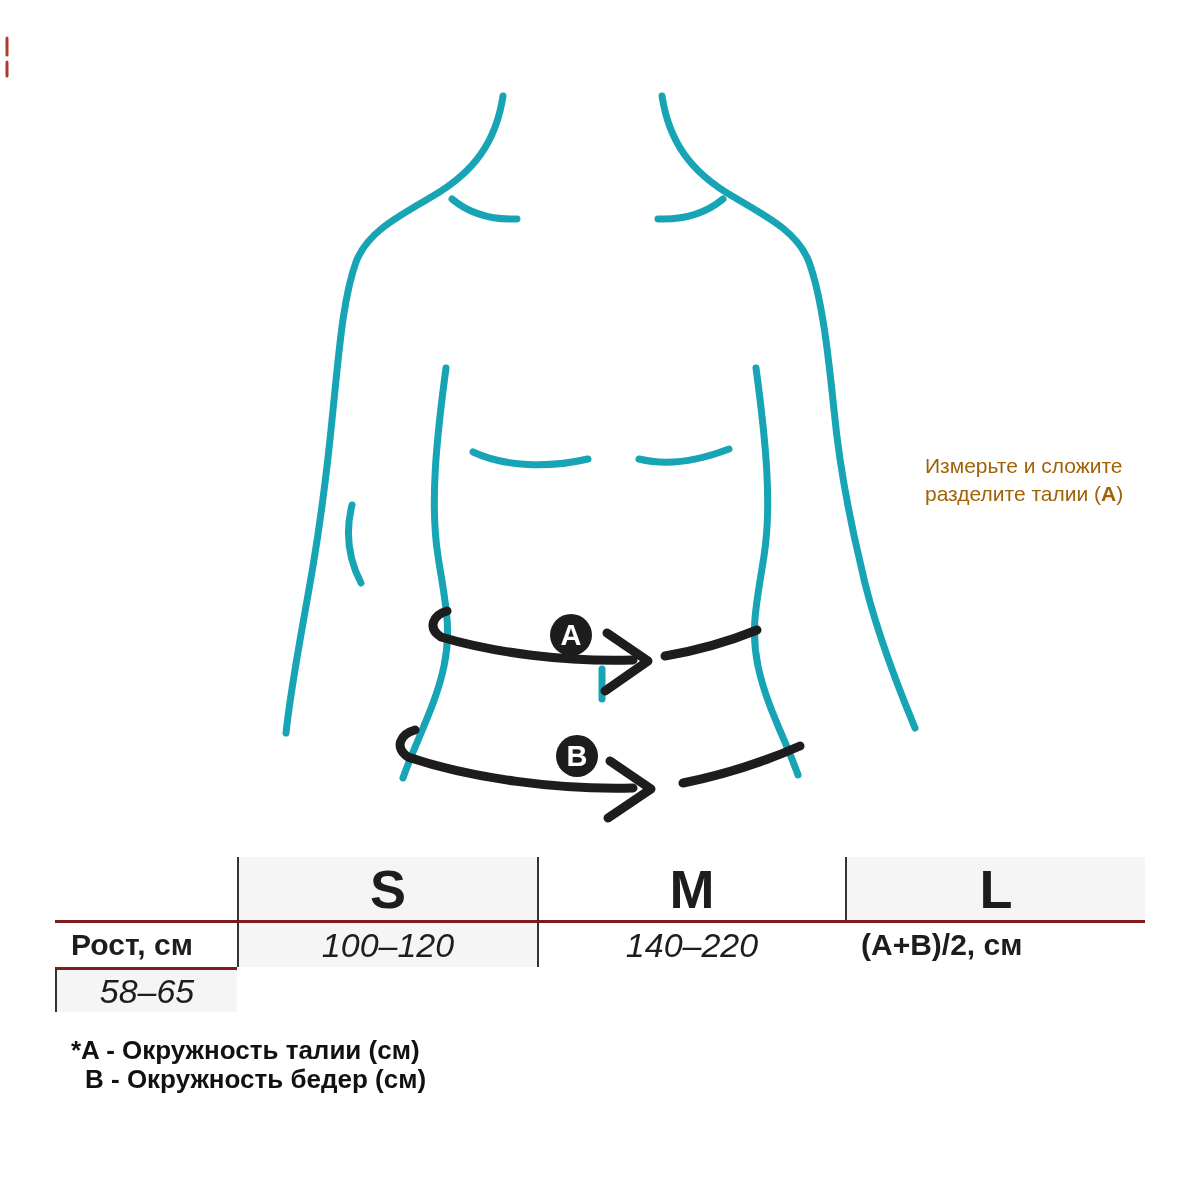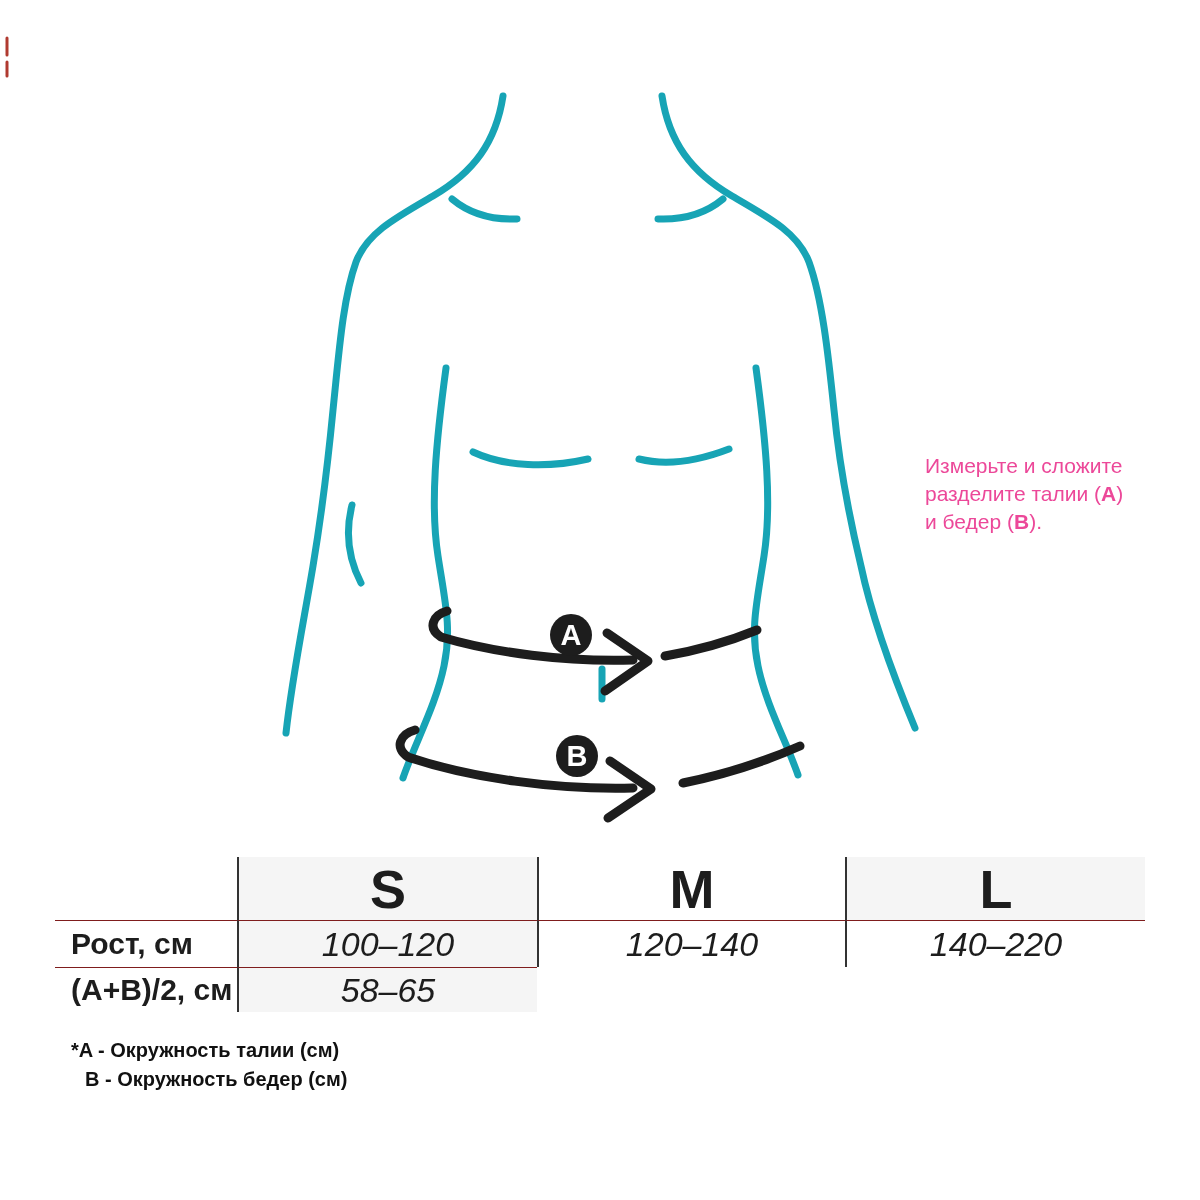--- a/index.html
+++ b/index.html
@@ -11,44 +11,44 @@
   .teal { stroke:#17a4b5; stroke-width:7; fill:none; stroke-linecap:round; }
   .ink  { stroke:#1d1d1d; stroke-width:9; fill:none; stroke-linecap:round; stroke-linejoin:round; }
   .redmark { stroke:#b03a30; stroke-width:3; fill:none; stroke-linecap:round; }
   .badge-circle { fill:#1d1d1d; stroke:none; }
   .badge-letter { fill:#ffffff; font-family:"Liberation Sans", sans-serif;
                   font-weight:bold; font-size:29px; text-anchor:middle; }
 
   
   .instructions {
     position:absolute; left:925px; top:452px; width:230px;
-    font-size:21px; line-height:28px; color:#ec4899;
+    font-size:21px; line-height:28px; color:#a16207;
   }
   .instructions b { font-weight:bold; }
   .instr-gap { height:26px; }
 
   
   .size-table {
     position:absolute; left:55px; top:857px;
     display:grid;
     grid-template-columns:182px 300px 308px 300px;
     grid-template-rows:63px 47px 45px;
   }
   .cell { display:flex; align-items:center; justify-content:center; box-sizing:border-box; }
   .vline { border-left:2px solid #333333; }
-  .hline { border-top:1px solid #7f1d1d; }
+  .hline { border-top:3px solid #7f1d1d; }
   .shade { background:#f5f5f5; }
   .head   { font-size:54px; font-weight:bold; }
   .rlabel { font-size:30px; font-weight:bold; justify-content:flex-start; padding-left:16px; }
   .data   { font-size:34px; font-weight:normal;font-style:italic; }
 
   
   .footnotes {
     position:absolute; left:71px; top:1036px;
-    font-size:20px; line-height:29px; font-weight:bold; color:#111111;
+    font-size:26px; line-height:29px; font-weight:bold; color:#111111;
   }
   .footnote-b { padding-left:14px; }
 </style>
 </head>
 <body>
 
 <div id="stage">
 
   <svg width="1200" height="860" viewBox="0 0 1200 860">
 
@@ -74,33 +74,31 @@
     <path class="ink" d="M 415 730 C 400 734 394 748 408 757 C 470 778 556 790 633 788"></path>
     <path class="ink" d="M 610 761 L 651 789 L 608 818"></path>
     <path class="ink" d="M 683 783 C 722 775 766 761 800 746"></path>
     <circle class="badge-circle" cx="577" cy="756" r="21"></circle>
     <text class="badge-letter" x="577" y="766">B</text>
   </svg>
 
   <div class="instructions">
     <div><span>Измерьте и сложите</span></div>
     <div><span>разделите талии (</span><b>A</b><span>)</span></div>
-    <div><span>и бедер (</span><b>B</b><span>).</span></div>
     <div class="instr-gap"></div>
   </div>
 
   <div class="size-table">
     <div class="cell"></div>
     <div class="cell head vline shade">S</div>
     <div class="cell head vline">M</div>
     <div class="cell head vline shade">L</div>
 
     <div class="cell rlabel hline">Рост, см</div>
     <div class="cell data vline hline shade">100–120</div>
-    <div class="cell data vline hline">120–140</div>
     <div class="cell data vline hline">140–220</div>
 
     <div class="cell rlabel hline">(A+B)/2, см</div>
     <div class="cell data vline hline shade">58–65</div>
   </div>
 
   <div class="footnotes">
     <div>*A - Окружность талии (см)</div>
     <div class="footnote-b">B - Окружность бедер (см)</div>
   </div>

